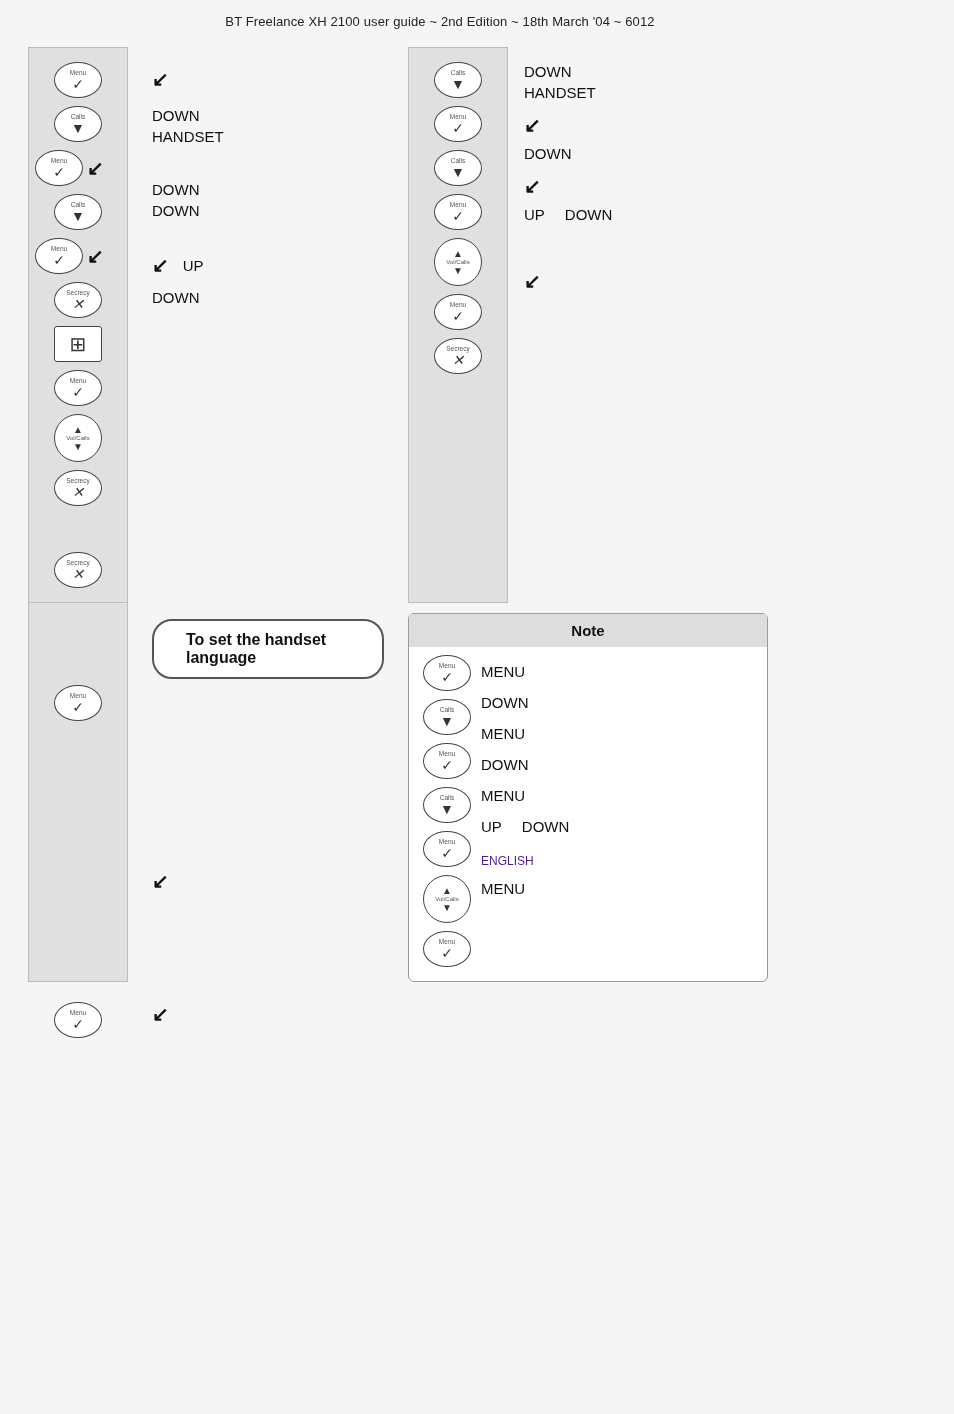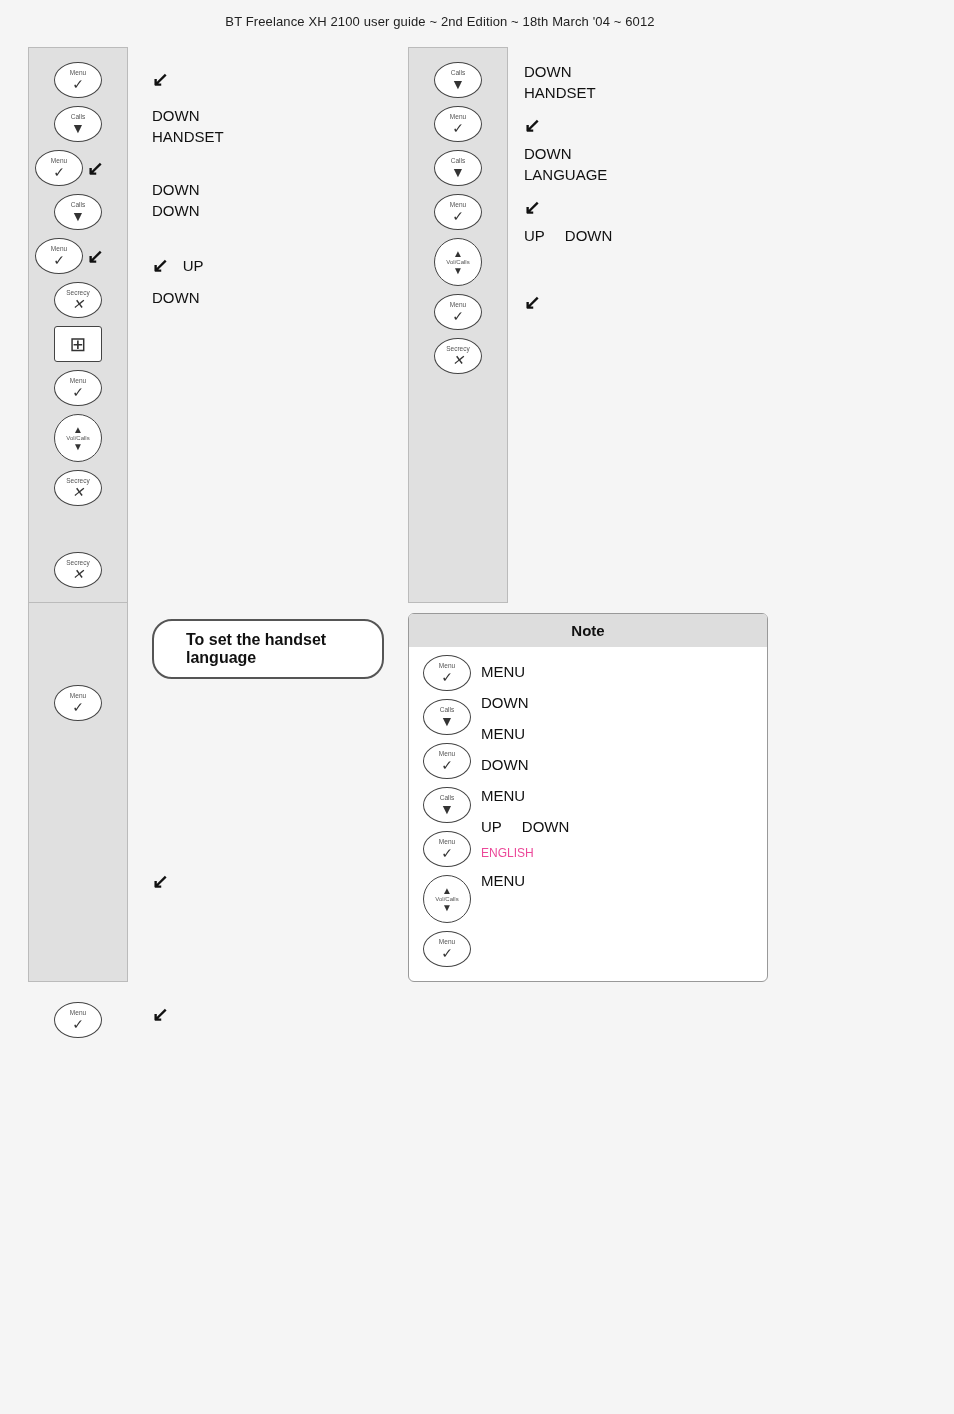--- a/index.html
+++ b/index.html
@@ -278,21 +278,20 @@
           <div class="txt-bold">DOWN</div>
           <div class="txt-bold">HANDSET</div>
         </div>
 
         <div style="display:flex; flex-direction:row; align-items:center; gap:4px; margin:2px 0;">
           <span class="arr">↙</span>
         </div>
 
         <div style="margin-bottom:4px;">
           <div class="txt-bold">DOWN</div>
-          <div class="txt-bold">LANGUAGE</div>
         </div>
 
         <div style="margin:2px 0;">
           <span class="arr">↙</span>
         </div>
 
         <div style="display:flex; flex-direction:row; gap:20px; margin-bottom:4px;">
           <span class="txt-bold">UP</span>
           <span class="txt-bold">DOWN</span>
         </div>
@@ -388,21 +387,21 @@
               <div class="txt-bold">DOWN</div>
               <div class="txt-bold">MENU</div>
               <div class="txt-bold">DOWN</div>
               <div class="txt-bold">MENU</div>
 
               <div>
                 <div style="display:flex; flex-direction:row; gap:20px;">
                   <span class="txt-bold">UP</span>
                   <span class="txt-bold">DOWN</span>
                 </div>
-                <div style="font-size:12px; color:#ec4899; font-weight:normal; margin-top:9px;">ENGLISH</div>
+                <div style="font-size:12px; color:#4c1d95; font-weight:normal; margin-top:17px;">ENGLISH</div>
               </div>
 
               <div class="txt-bold">MENU</div>
 
             </div>
 
           </div>
 
         </div>
 

